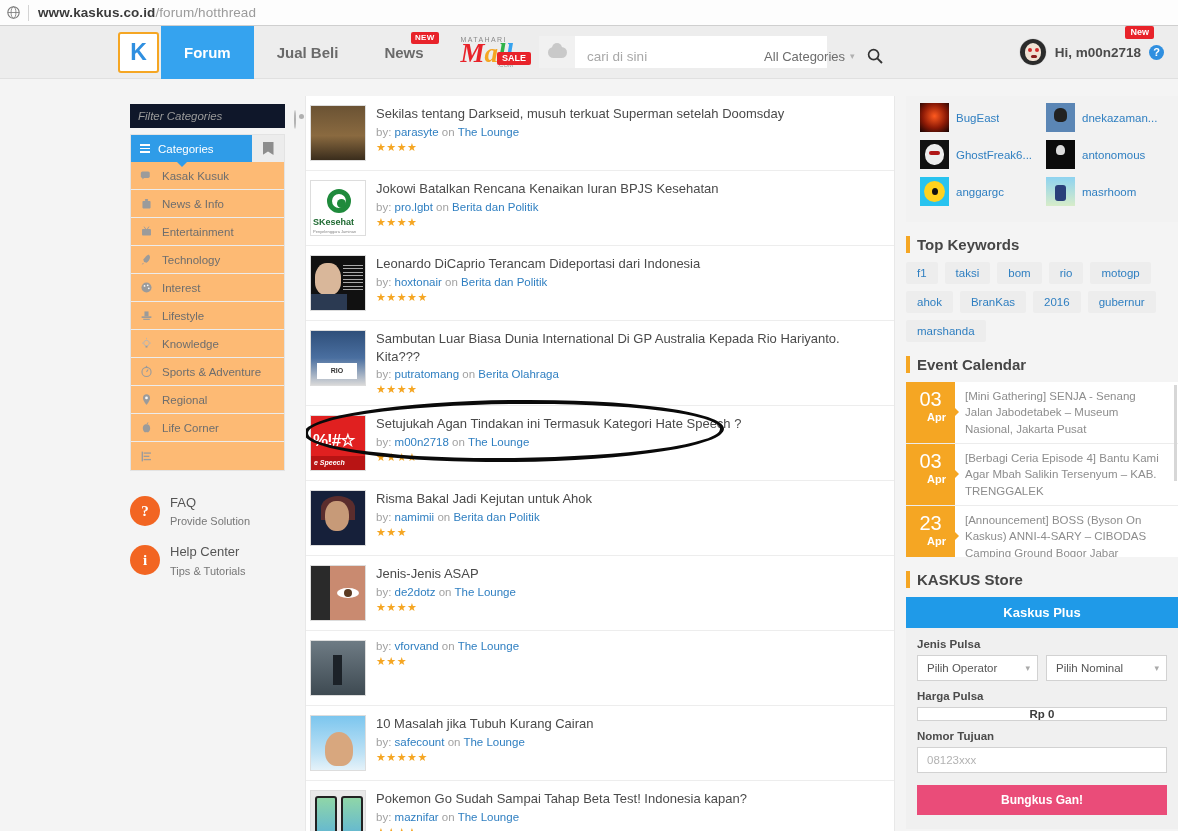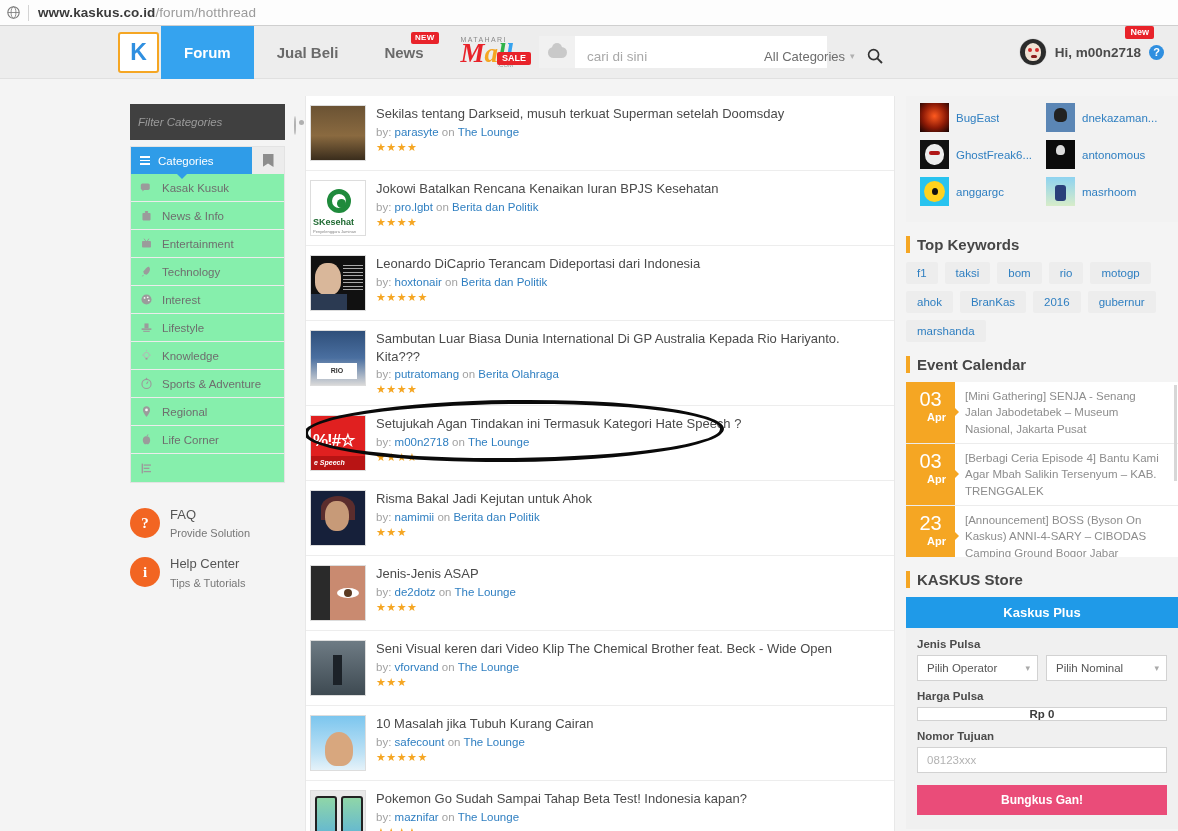--- a/index.html
+++ b/index.html
@@ -107,35 +107,35 @@
   }
   #help-icon {
     width: 15px; height: 15px; border-radius: 50%; background: #2f8fe0; color: #fff;
     font-size: 11px; font-weight: bold; display: flex; align-items: center;
     justify-content: center; margin-left: 8px;
   }
 
   
   #left-col { position: absolute; left: 130px; top: 78px; width: 155px; }
   #filter-box {
-    height: 36px; background: #404040; display: flex; align-items: center;
+    height: 24px; background: #0f172a; display: flex; align-items: center;
     padding: 0 8px; margin-bottom: 6px;
   }
   #filter-input {
     border: none; background: transparent; outline: none; flex: 1;
     font-size: 11.5px; font-style: italic; color: #8f8f8f;
     font-family: "Liberation Sans", sans-serif;
   }
   #filter-input::placeholder { color: #9a9a9a; font-style: italic; }
   .eye-icon { width: 15px; height: 11px; position: relative; }
   .eye-icon .o { width:15px; height:11px; border:1.6px solid #b0b0b0; border-radius:50%; }
   .eye-icon .p { position:absolute; left:5px; top:3px; width:5px; height:5px;
     background:#b0b0b0; border-radius:50%; }
 
-  #cat-panel { background: #86efac; border: 1px solid #e3e3e3; }
+  #cat-panel { background: #fdba74; border: 1px solid #e3e3e3; }
   #cat-head { display: flex; height: 27px; }
   #cat-head .main {
     flex: 1; background: #2f9ce8; color: #fff; display: flex; align-items: center;
     padding-left: 9px; font-size: 11.5px; position: relative;
   }
   #cat-head .main .lines { display:inline-block; width:10px; margin-right:8px; }
   #cat-head .main .lines i { display:block; height:1.6px; background:#fff; margin:2px 0; }
   #cat-head .main:after {
     content:""; position:absolute; bottom:-5px; left:46px; border-left:5px solid transparent;
     border-right:5px solid transparent; border-top:5px solid #2f9ce8;
@@ -617,21 +617,20 @@
           <div class="t-title">Jenis-Jenis ASAP</div>
           <div class="t-meta"><span>by:</span> <span class="u">de2dotz</span> <span>on</span> <span class="f">The Lounge</span></div>
           <div class="stars">★★★★</div>
         </div>
       </div>
       <div class="thread">
         <div class="thumb th-seni">
           <span class="p"></span>
         </div>
         <div class="t-body">
-          <div class="t-title">Seni Visual keren dari Video Klip The Chemical Brother feat. Beck - Wide Open</div>
           <div class="t-meta"><span>by:</span> <span class="u">vforvand</span> <span>on</span> <span class="f">The Lounge</span></div>
           <div class="stars">★★★</div>
         </div>
       </div>
       <div class="thread">
         <div class="thumb th-cairan">
           <span class="h"></span>
         </div>
         <div class="t-body">
           <div class="t-title">10 Masalah jika Tubuh Kurang Cairan</div>

